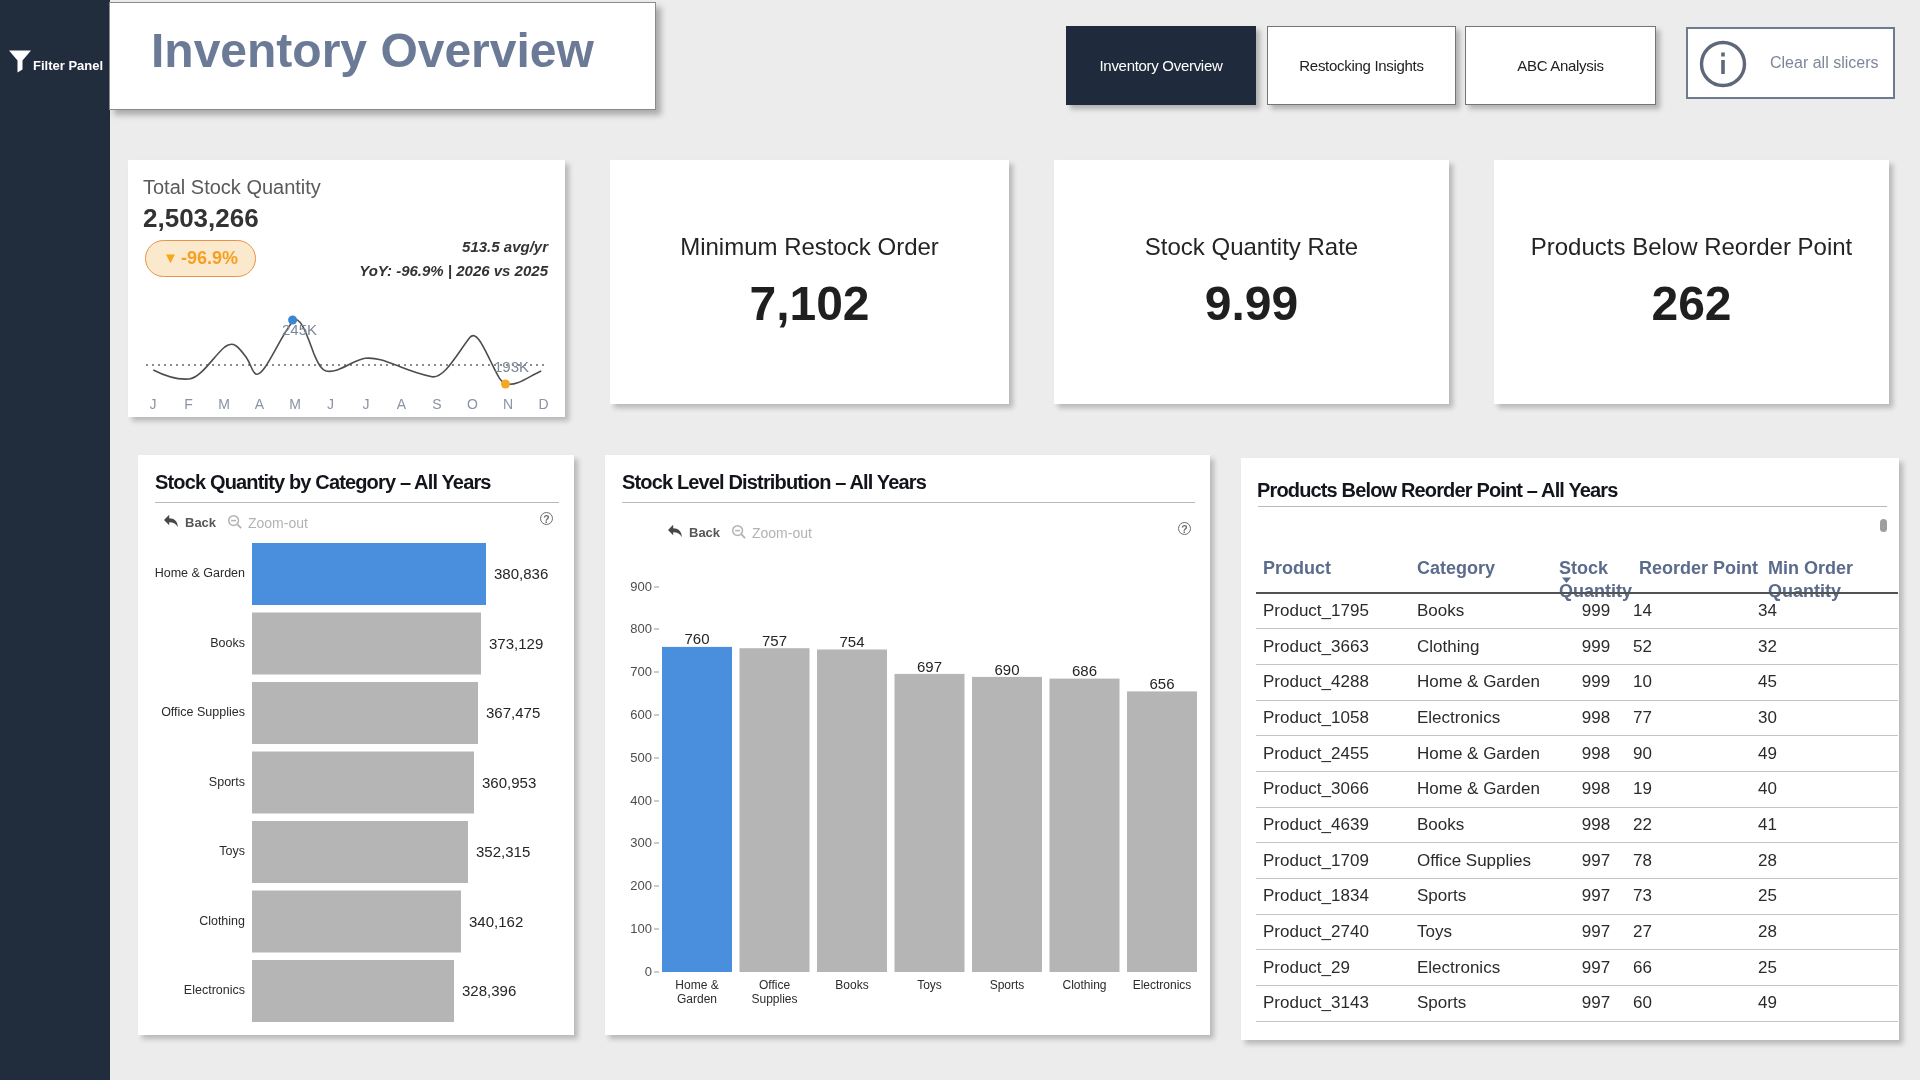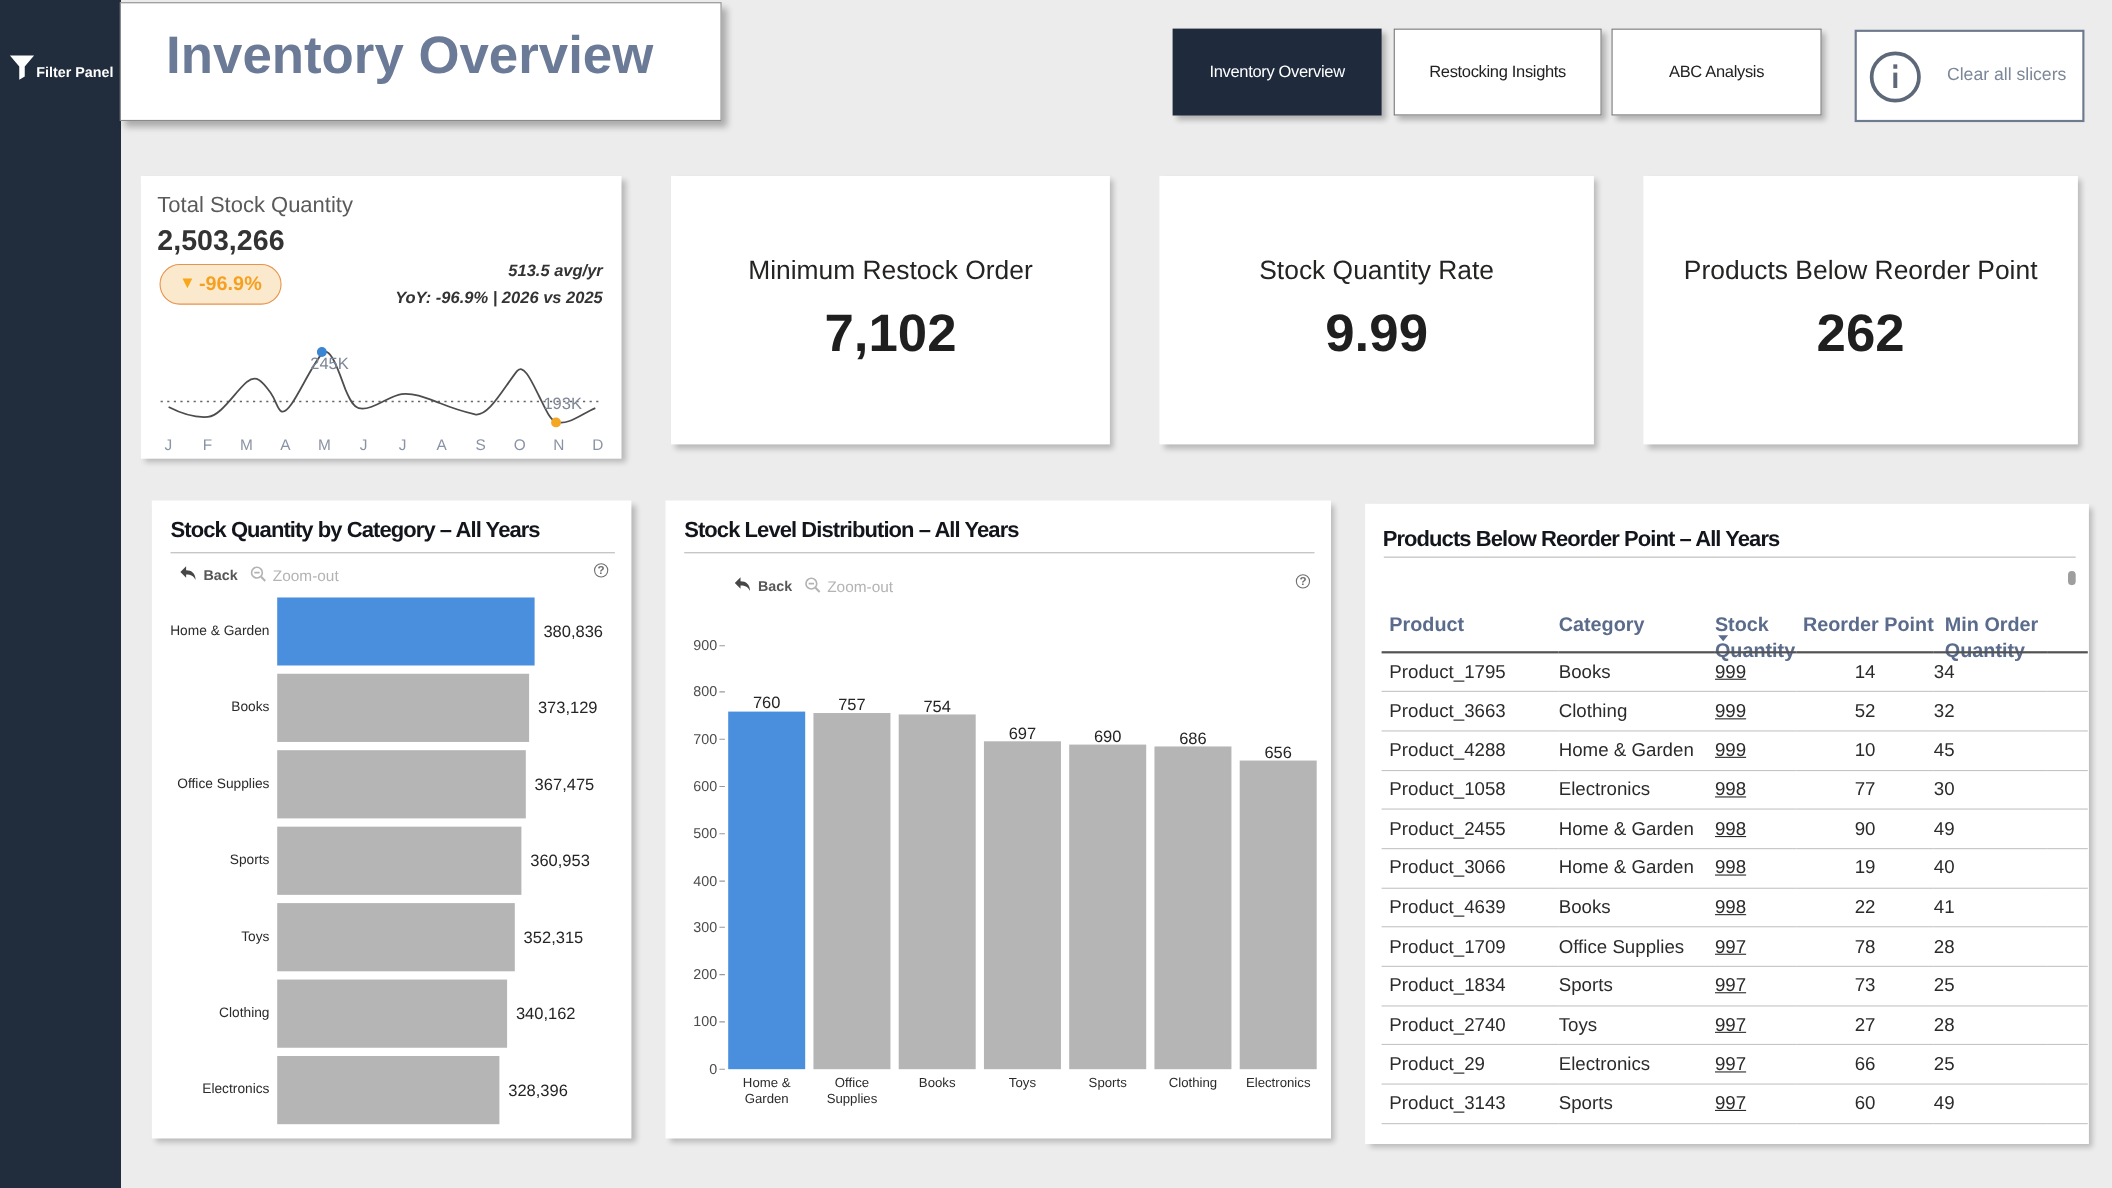--- a/index.html
+++ b/index.html
@@ -8,21 +8,21 @@
 #sidebar { position:absolute; left:0; top:0; width:110px; height:1080px; background:#212c3d; }
 #fp { position:absolute; left:33px; top:58px; color:#fff; font-size:13px; font-weight:bold; }
 #funnel { position:absolute; left:8px; top:48px; }
 .card { position:absolute; background:#fff; box-shadow:4px 4px 5px rgba(0,0,0,0.22); }
 #titlecard { left:109px; top:2px; width:547px; height:108px; border:1px solid #8a8a8a; box-shadow:5px 5px 6px rgba(0,0,0,0.28); }
 #titlecard h1 { font-size:48px; color:#6b7a96; font-weight:bold; margin:20px 0 0 41px; }
 .tab { position:absolute; top:26px; height:79px; display:flex; align-items:center; justify-content:center; font-size:15px; letter-spacing:-0.3px; }
 #tab1 { left:1066px; width:190px; background:#1f2b3d; color:#fff; box-shadow:4px 4px 5px rgba(0,0,0,0.25); }
 #tab2 { left:1267px; width:189px; background:#fff; color:#222; border:1px solid #757575; box-shadow:4px 4px 5px rgba(0,0,0,0.25); }
 #tab3 { left:1465px; width:191px; background:#fff; color:#222; border:1px solid #757575; box-shadow:4px 4px 5px rgba(0,0,0,0.25); }
-#clearbtn { position:absolute; left:1686px; top:27px; width:209px; height:84px; background:#fff; border:2px solid #6e7a8e; display:flex; align-items:center; }
+#clearbtn { position:absolute; left:1686px; top:27px; width:209px; height:72px; background:#fff; border:2px solid #6e7a8e; display:flex; align-items:center; }
 #clearbtn .txt { color:#7c8799; font-size:16px; margin-left:23px; }
 
 #kpi1 { left:128px; top:160px; width:437px; height:257px; }
 #kpi2 { left:610px; top:160px; width:399px; height:244px; }
 #kpi3 { left:1054px; top:160px; width:395px; height:244px; }
 #kpi4 { left:1494px; top:160px; width:395px; height:244px; }
 .kpi-title { position:absolute; width:100%; text-align:center; top:75px; font-size:24px; line-height:24px; color:#252423; }
 .kpi-value { position:absolute; width:100%; text-align:center; top:120px; font-size:48px; line-height:48px; color:#1f1f1f; font-weight:bold; }
 #kpi1 .t1 { position:absolute; left:15px; top:17px; font-size:20px; line-height:20px; color:#5a5a5a; }
 #kpi1 .t2 { position:absolute; left:15px; top:45px; font-size:26px; line-height:26px; color:#333; font-weight:bold; }
@@ -39,22 +39,22 @@
 .ct { position:absolute; left:17px; top:17px; font-size:20px; line-height:20px; letter-spacing:-0.85px; font-weight:bold; color:#13151c; white-space:nowrap; }
 .csep { position:absolute; left:17px; right:15px; top:47px; height:1px; background:#b9b9b9; }
 .tbtxt { position:absolute; font-size:15px; }
 .qm { position:absolute; width:13px; height:13px; border:1.5px solid #6e6e6e; border-radius:50%; color:#6e6e6e; font-size:10.5px; font-weight:bold; text-align:center; line-height:13px; }
 table { border-collapse:collapse; }
 .th { position:absolute; top:68px; font-size:18px; font-weight:bold; color:#5b6b8c; line-height:23px;margin-top:31px; }
 #dtable { width:642px; table-layout:fixed; border-top:2px solid #525252; }
 #dtable td { font-size:17px; color:#2b2b2b; height:35.7px; padding:0; border-bottom:1px solid #c4c4c4; overflow:hidden; white-space:nowrap; }
 #dtable td:nth-child(1) { width:161px; padding-left:7px; }
 #dtable td:nth-child(2) { width:142px; }
-#dtable td:nth-child(3) { width:74px; text-align:left;text-decoration:underline; }
-#dtable td:nth-child(4) { width:125px; text-align:center; }
+#dtable td:nth-child(3) { width:74px; text-align:center; }
+#dtable td:nth-child(4) { width:125px; text-align:left; }
 #dtable td:nth-child(5) { width:103px; text-align:left; }
 #dtable td:nth-child(6) { width:37px; }
 #scrollthumb { position:absolute; right:12px; top:61px; width:7px; height:13px; border-radius:3.5px; background:#9e9e9e; }
 </style>
 </head>
 <body>
 <div id="sidebar">
   <svg id="funnel" width="24" height="26" viewBox="0 0 24 26">
       <path d="M1 2.5 L23 2.5 L14.5 12.5 L14.5 21.5 L9.5 24.5 L9.5 12.5 Z" fill="#fff"></path>
     </svg>

